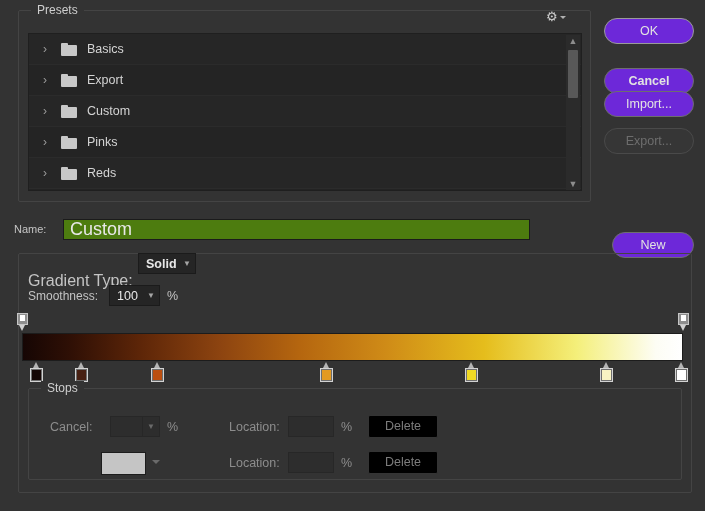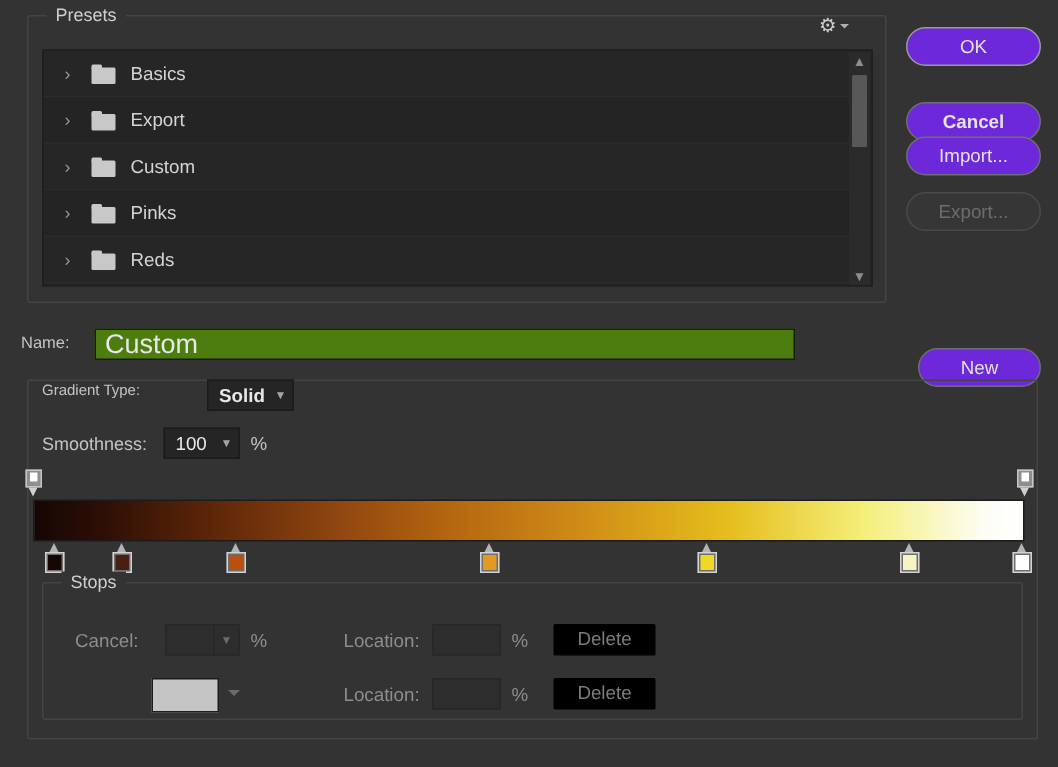--- a/index.html
+++ b/index.html
@@ -214,22 +214,22 @@
   
   #gradient-group {
     left: 18px;
     top: 253px;
     width: 674px;
     height: 240px;
   }
   #gtype-label {
     position: absolute;
     left: 28px;
-    top: 255px;
-    font-size: 10px;
+    top: 272px;
+    font-size: 16px;
     color: #c4c4c4;
   }
   .combo {
     position: absolute;
     background: #252525;
     border: 1px solid #1b1b1b;
     box-sizing: border-box;
     color: #e8e8e8;
     font-size: 12.5px;
     display: flex;

